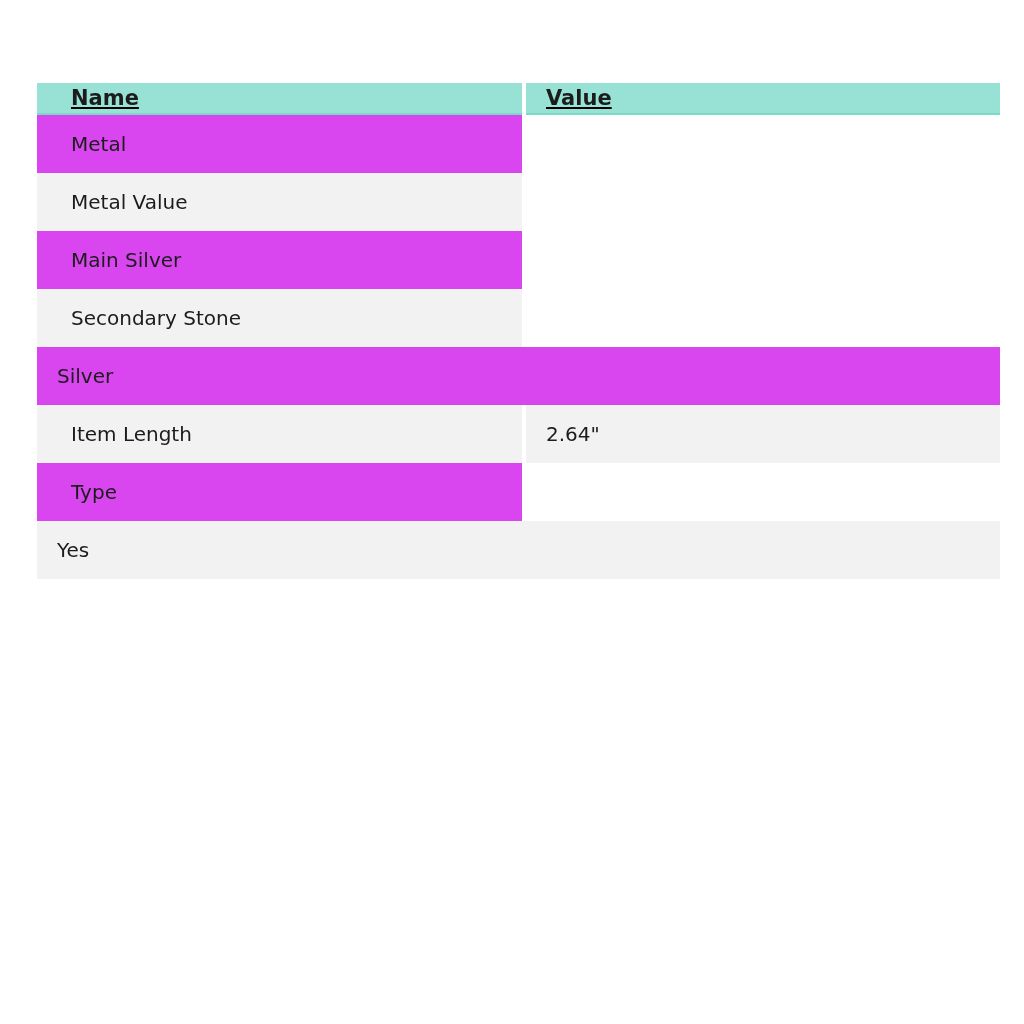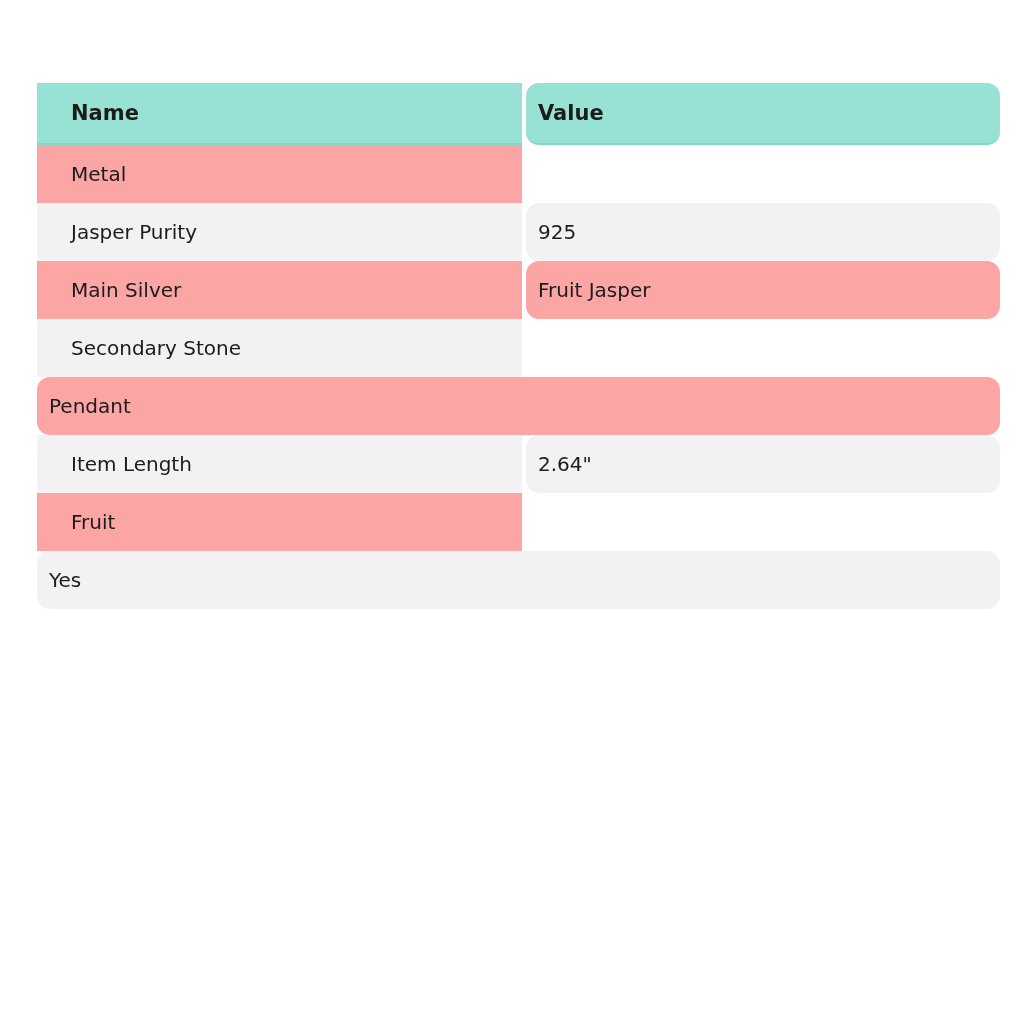--- a/index.html
+++ b/index.html
@@ -27,39 +27,39 @@
     column-gap: 4px;
     background: #ffffff;
     height: 58px;
   }
 
   .trow .cell {
     display: flex;
     align-items: center;
     font-size: 20px;
     color: var(--text-color, #1c1c1c);
-    background: #fca5a5;
+    background: #d946ef;
     white-space: nowrap;
     overflow: hidden;
   }
 
   .cell.name-cell {
     width: 485px;
     flex: 0 0 485px;
     padding-left: 34px;
   }
 
   .cell.value-cell {
     flex: 1 1 auto;
-    padding-left: 12px;
-    border-radius: 13px;
+    padding-left: 20px;
   }
 
   .trow.header-row {
-    height: 62px;
+    height: 32px;
+    text-decoration: underline;
   }
 
   .trow.header-row .cell {
     background: var(--header-bg, #98e2d5);
     border-bottom: 2px solid var(--header-border, #7cd9c7);
     font-size: 21px;
     font-weight: 600;
     color: var(--text-color, #1c1c1c);
   }
 
@@ -74,43 +74,41 @@
   <div class="trow header-row">
     <div class="cell name-cell">Name</div>
     <div class="cell value-cell">Value</div>
   </div>
   <div id="table-body">
   <div class="trow">
     <div class="cell name-cell">Metal</div>
   </div>
 
   <div class="trow alt">
-    <div class="cell name-cell">Jasper Purity</div>
-    <div class="cell value-cell">925</div>
+    <div class="cell name-cell">Metal Value</div>
   </div>
 
   <div class="trow">
     <div class="cell name-cell">Main Silver</div>
-    <div class="cell value-cell">Fruit Jasper</div>
   </div>
 
   <div class="trow alt">
     <div class="cell name-cell">Secondary Stone</div>
   </div>
 
   <div class="trow">
-    <div class="cell value-cell">Pendant</div>
+    <div class="cell value-cell">Silver</div>
   </div>
 
   <div class="trow alt">
     <div class="cell name-cell">Item Length</div>
     <div class="cell value-cell">2.64"</div>
   </div>
 
   <div class="trow">
-    <div class="cell name-cell">Fruit</div>
+    <div class="cell name-cell">Type</div>
   </div>
 
   <div class="trow alt">
     <div class="cell value-cell">Yes</div>
   </div>
 </div>
 </div>
 
 </body></html>

